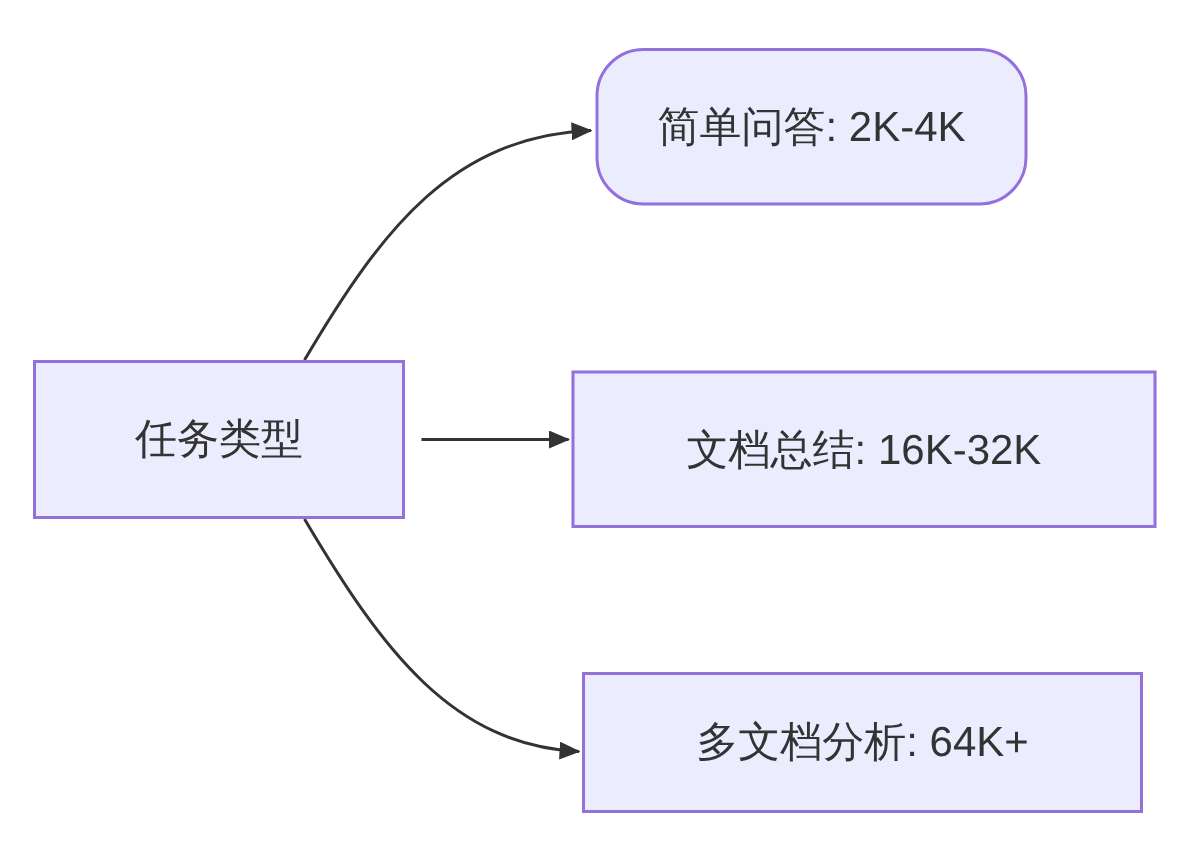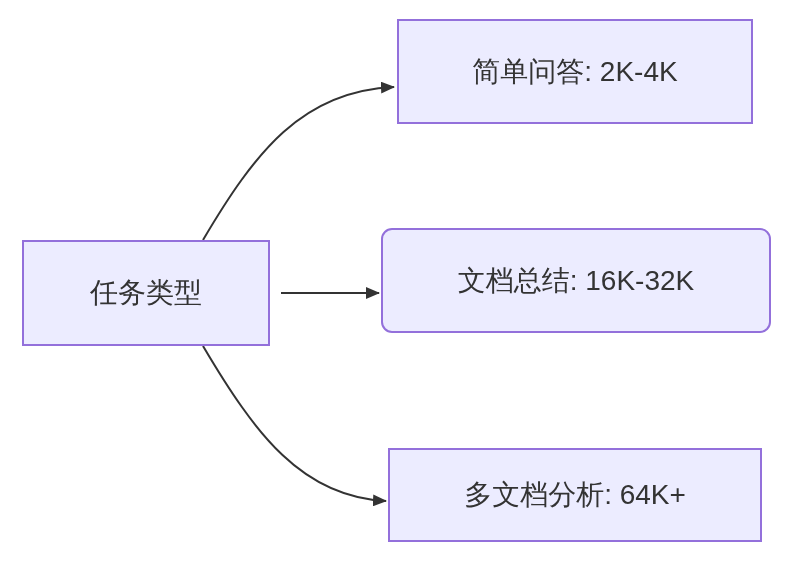--- a/index.html
+++ b/index.html
@@ -43,22 +43,22 @@
     justify-content: center;
     background: var(--node-fill);
     border: 2px solid var(--node-border);
     color: var(--text-color);
     font-size: 28px;
     line-height: 1.2;
     text-align: center;
     white-space: nowrap;
   }
   .node-root   { left: 22px;  top: 240px; width: 248px; height: 106px; }
-  .node-top    { left: 397px; top: 19px;  width: 356px; height: 105px; }
-  .node-middle { left: 381px; top: 228px; width: 390px; height: 105px; border-radius: 11px; }
+  .node-top    { left: 397px; top: 32px;  width: 288px; height: 105px; border-radius: 32px; }
+  .node-middle { left: 381px; top: 247px; width: 390px; height: 105px; }
   .node-bottom { left: 388px; top: 448px; width: 374px; height: 94px; }
 </style>
 </head>
 <body>
 
 <div class="canvas">
 
   <svg class="edges-layer" viewBox="0 0 787 572" xmlns="http://www.w3.org/2000/svg">
     <defs>
       <marker id="arrowhead" markerUnits="userSpaceOnUse" markerWidth="14" markerHeight="12" viewBox="0 0 14 12" refX="13" refY="6" orient="auto">

